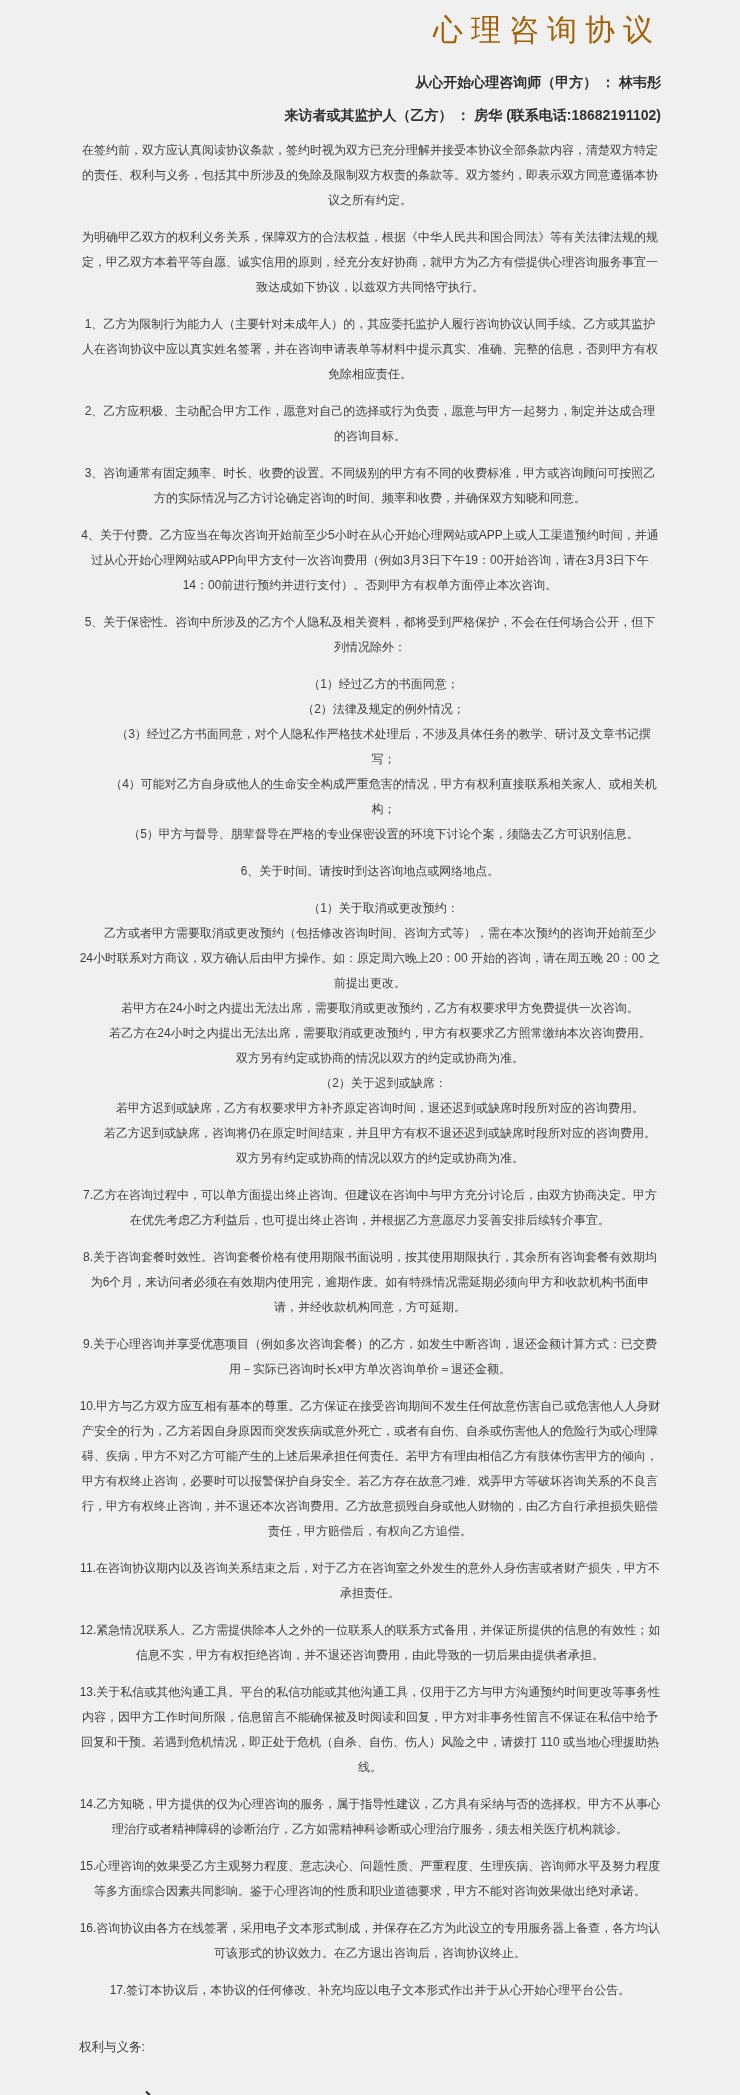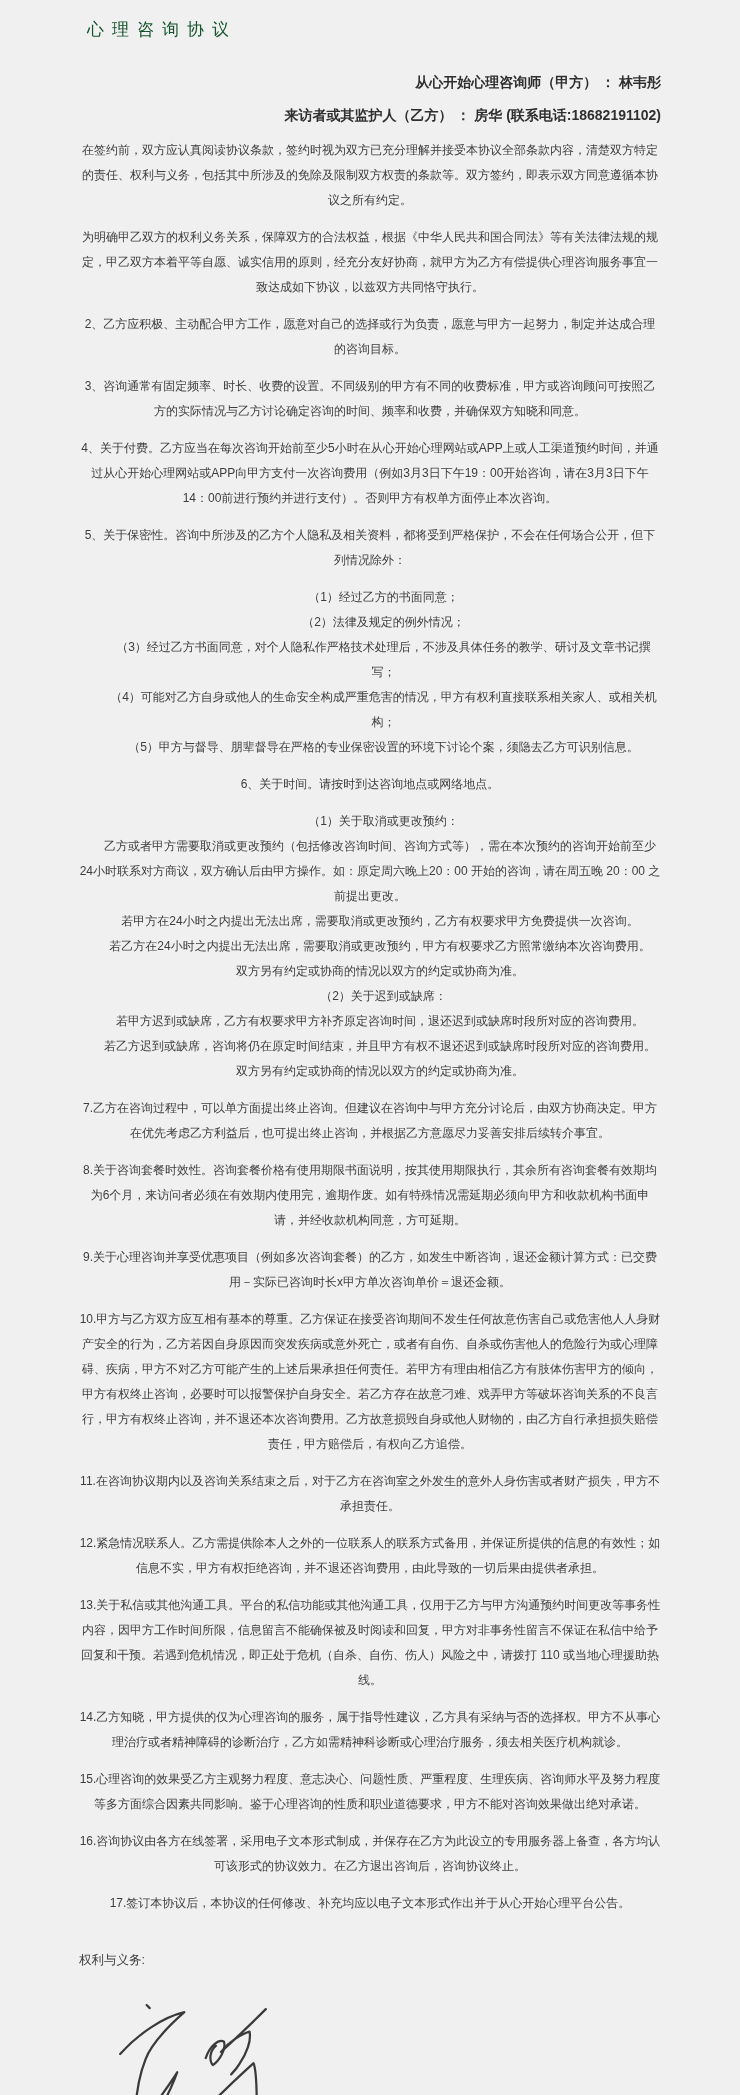--- a/index.html
+++ b/index.html
@@ -11,24 +11,24 @@
   .page {
     width: 740px;
     min-height: 2095px;
     margin: 0 auto;
     box-sizing: border-box;
     padding: 6px 79px 24px 79px;
     background: #f0f0f0;
     color: #3d3d3d;
   }
   .doc-title {
-    font-size: 17px;
+    font-size: 30px;
     font-weight: 400;
-    color: #14532d;
-    text-align: left;
+    color: #a16207;
+    text-align: right;
     letter-spacing: 8px;
     padding-left: 8px;
     margin: 8px 0 26px 0;
     line-height: 32px;
   }
   .party-line {
     font-size: 14px;
     font-weight: bold;
     color: #2f2f2f;
     line-height: 20px;
@@ -62,20 +62,21 @@
 <div class="page">
 
   <h1 class="doc-title">心理咨询协议</h1>
 
   <div class="party-line">从心开始心理咨询师（甲方） ： 林韦彤</div>
   <div class="party-line">来访者或其监护人（乙方） ： 房华 (联系电话:18682191102)</div>
 
   <div class="body-text">
       <p class="para">在签约前，双方应认真阅读协议条款，签约时视为双方已充分理解并接受本协议全部条款内容，清楚双方特定的责任、权利与义务，包括其中所涉及的免除及限制双方权责的条款等。双方签约，即表示双方同意遵循本协议之所有约定。</p>
       <p class="para">为明确甲乙双方的权利义务关系，保障双方的合法权益，根据《中华人民共和国合同法》等有关法律法规的规定，甲乙双方本着平等自愿、诚实信用的原则，经充分友好协商，就甲方为乙方有偿提供心理咨询服务事宜一致达成如下协议，以兹双方共同恪守执行。</p>
+      <p class="para">1、乙方为限制行为能力人（主要针对未成年人）的，其应委托监护人履行咨询协议认同手续。乙方或其监护人在咨询协议中应以真实姓名签署，并在咨询申请表单等材料中提示真实、准确、完整的信息，否则甲方有权免除相应责任。</p>
       <p class="para">2、乙方应积极、主动配合甲方工作，愿意对自己的选择或行为负责，愿意与甲方一起努力，制定并达成合理的咨询目标。</p>
       <p class="para">3、咨询通常有固定频率、时长、收费的设置。不同级别的甲方有不同的收费标准，甲方或咨询顾问可按照乙方的实际情况与乙方讨论确定咨询的时间、频率和收费，并确保双方知晓和同意。</p>
       <p class="para">4、关于付费。乙方应当在每次咨询开始前至少5小时在从心开始心理网站或APP上或人工渠道预约时间，并通过从心开始心理网站或APP向甲方支付一次咨询费用（例如3月3日下午19：00开始咨询，请在3月3日下午14：00前进行预约并进行支付）。否则甲方有权单方面停止本次咨询。</p>
       <p class="para">5、关于保密性。咨询中所涉及的乙方个人隐私及相关资料，都将受到严格保护，不会在任何场合公开，但下列情况除外：</p>
       <p class="item">（1）经过乙方的书面同意；</p>
       <p class="item">（2）法律及规定的例外情况；</p>
       <p class="item">（3）经过乙方书面同意，对个人隐私作严格技术处理后，不涉及具体任务的教学、研讨及文章书记撰写；</p>
       <p class="item">（4）可能对乙方自身或他人的生命安全构成严重危害的情况，甲方有权利直接联系相关家人、或相关机构；</p>
       <p class="item">（5）甲方与督导、朋辈督导在严格的专业保密设置的环境下讨论个案，须隐去乙方可识别信息。</p>
       <p class="para">6、关于时间。请按时到达咨询地点或网络地点。</p>

